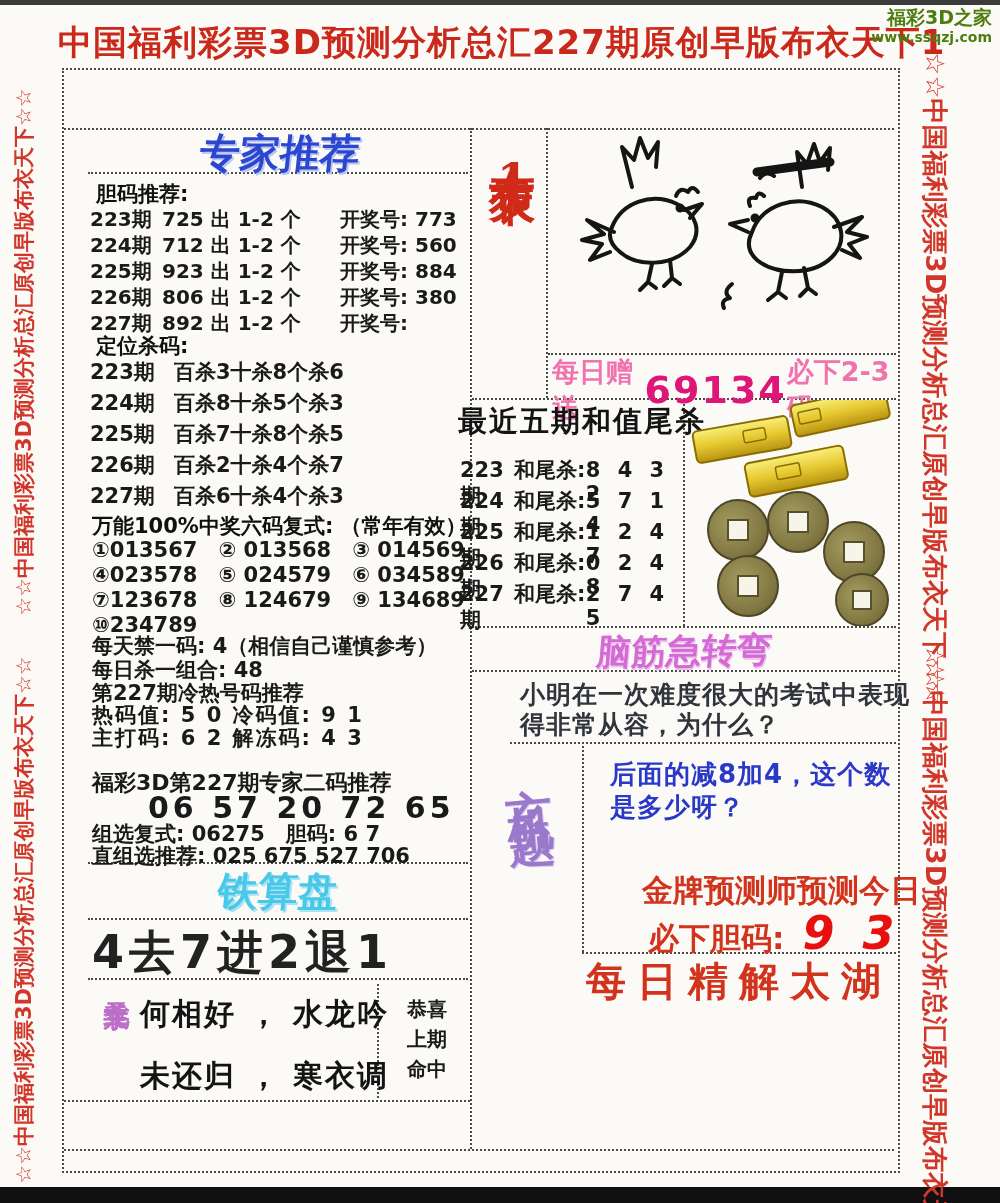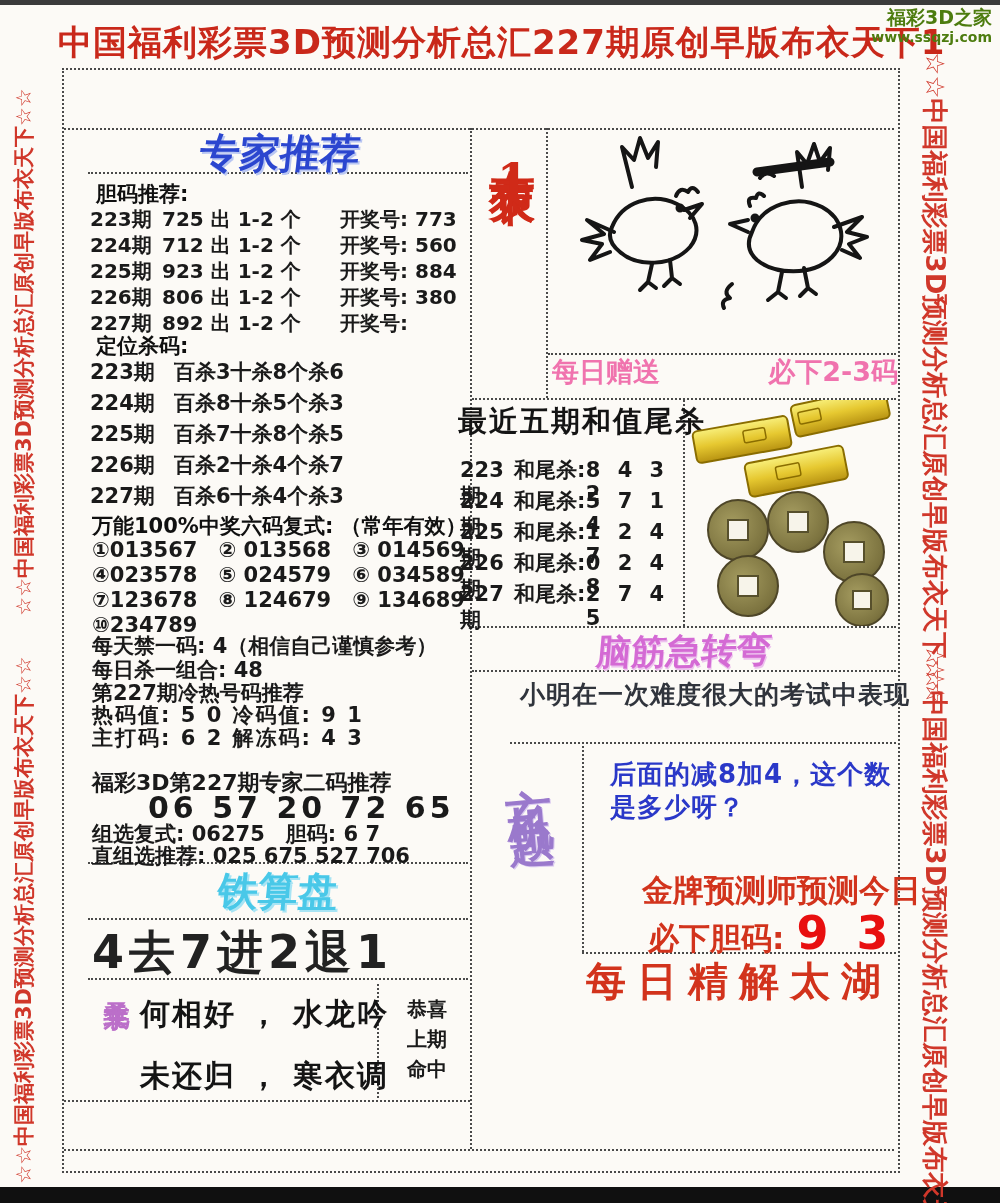--- a/index.html
+++ b/index.html
@@ -52,21 +52,21 @@
   .hrow .hval{letter-spacing:5px;margin-top:12px;}
   .naojin{left:472px;top:628px;width:424px;text-align:center;font-size:35px;font-weight:bold;color:#d46ad4;
       transform:skewX(-6deg) rotate(-1deg);text-shadow:1px 2px 0 #edc2ee;}
   .question{font-size:25px;font-weight:bold;color:#30343c;letter-spacing:1px;}
   .xuanji{left:504px;top:750px;height:244px;font-size:46px;font-weight:bold;color:#9a79cc;
       letter-spacing:18px;transform:rotate(-5deg);text-shadow:1px 1px 0 #d9c9ef;}
   .blue-line{font-size:26px;font-weight:bold;color:#2a38c8;line-height:33px;letter-spacing:1px;}
   .red-line1{left:642px;top:870px;font-size:31px;font-weight:bold;color:#d2331c;white-space:nowrap;}
   .red-line2{left:648px;top:906px;display:flex;align-items:baseline;}
   .red-line2 .rl{font-size:31px;font-weight:bold;color:#d2331c;}
-  .red-line2 .rv{font-size:46px;font-weight:bold;color:#e80f0f;letter-spacing:6px;margin-left:12px;}
+  .red-line2 .rv{font-size:46px;font-weight:bold;color:#e80f0f;letter-spacing:6px;margin-left:18px;font-style:italic;}
   .taihu{left:586px;top:954px;font-size:40px;font-weight:bold;color:#d2331c;letter-spacing:11px;
       font-family:"DejaVu Serif",serif;}
 </style>
 </head>
 <body>
 
 <div class="page">
 
   <div class="abs topbar"></div>
   <div class="abs bottombar"></div>
@@ -209,20 +209,21 @@
       <circle cx="203" cy="86" r="2.5" fill="#151515"></circle>
       <path d="M282 95 L310 85 L295 100 L315 105 L297 112 L308 126 L290 118"></path>
       <path d="M230 140 L226 160 L216 168 M226 160 L234 166"></path>
       <path d="M252 136 L256 156 L248 164 M256 156 L264 162"></path>
       <path d="M180 152 q-10 8 -2 14 q-10 2 -6 10"></path>
     </g>
   </svg>
 
   <div class="abs gift">
     <span class="pre">每日赠送</span>
+    <span class="num">69134</span>
     <span class="suf">必下2-3码</span>
   </div>
 
   <div class="abs hewei-title">最近五期和值尾杀</div>
   <div class="abs rows" style="left:460px;top:446px;width:220px;">
     <div class="hrow">
       <span class="period">223期</span>
       <span class="hlabel">和尾杀:</span>
       <span class="hval">8 4 3 2</span>
     </div>
@@ -290,20 +291,21 @@
       <rect x="158" y="142" width="20" height="20" fill="#f7f4ea" stroke="#57502c" stroke-width="2"></rect>
     </g>
     <g>
       <circle cx="176" cy="200" r="26" fill="url(#coing)" stroke="#4e4628" stroke-width="2"></circle>
       <rect x="167" y="191" width="18" height="18" fill="#f7f4ea" stroke="#57502c" stroke-width="2"></rect>
     </g>
   </svg>
 
   <div class="abs naojin">脑筋急转弯</div>
   <div class="abs question" style="left:520px;top:678px;">小明在一次难度很大的考试中表现</div>
+  <div class="abs question" style="left:520px;top:708px;">得非常从容，为什么？</div>
 
   <div class="abs v-upright xuanji">玄机题</div>
   <div class="abs" style="left:610px;top:758px;width:286px;">
     <div class="blue-line">后面的减8加4，这个数</div>
     <div class="blue-line">是多少呀？</div>
   </div>
   <div class="abs red-line1">金牌预测师预测今日</div>
   <div class="abs red-line2">
     <span class="rl">必下胆码:</span>
     <span class="rv">9 3</span>

